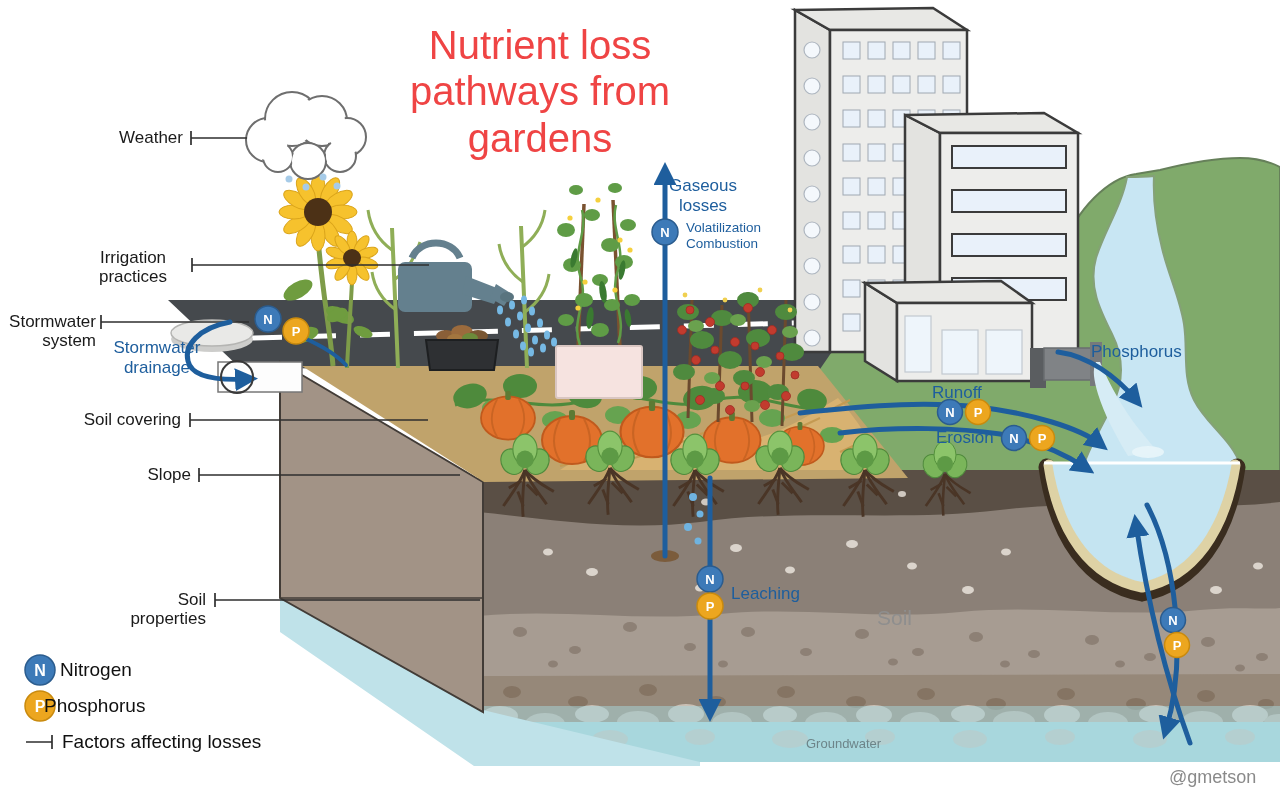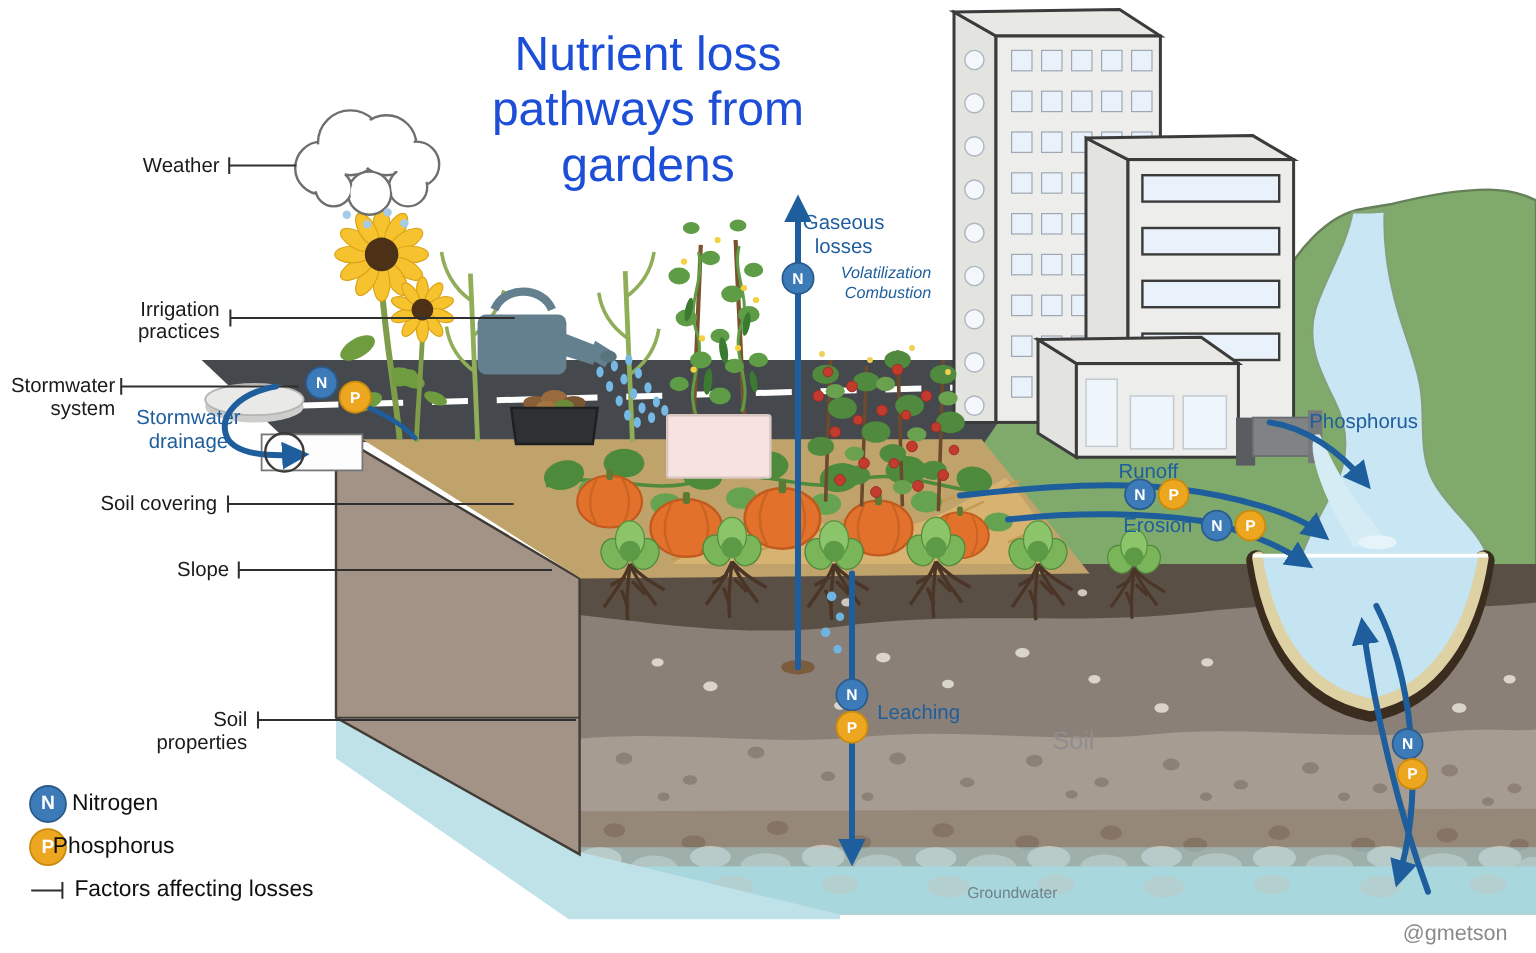--- a/index.html
+++ b/index.html
@@ -1,24 +1,24 @@
 <!DOCTYPE html>
 <html><head>
 <meta charset="utf-8">
 <style>
   html,body{margin:0;padding:0;background:#fff;}
   .stage{position:relative;width:1280px;height:794px;background:#ffffff;overflow:hidden;
          font-family:"Liberation Sans", sans-serif;}
   .stage svg{position:absolute;left:0;top:0;}
   .txt{position:absolute;white-space:nowrap;}
-  .title{font-size:40px;line-height:1.16;font-weight:500;color:#1d4ed8;text-align:center;white-space:normal;}
+  .title{font-size:40px;line-height:1.16;font-weight:500;color:#ef4444;text-align:center;white-space:normal;}
   .lbl{font-size:17px;line-height:19px;color:#1a1a1a;text-align:right;white-space:normal;}
   .blu{font-size:17px;line-height:20px;color:#1e5e9d;}
   .blu.center{text-align:center;white-space:normal;}
-  .ital{font-size:13.5px;line-height:16px;font-style:italic;color:#1e5e9d;text-align:right;white-space:normal;}
+  .ital{font-size:13.5px;line-height:16px;color:#1e5e9d;text-align:left;white-space:normal;}
   .zone{color:#8e8e8e;font-size:21px;}
   .gw{color:#6d8489;font-size:13px;}
   .attr{color:#8a8a8a;font-size:18px;}
   .leg{font-size:19px;color:#101010;}
   .bl{fill:#ffffff;font-weight:bold;font-size:13px;text-anchor:middle;dominant-baseline:central;
       font-family:"Liberation Sans",sans-serif;}
   .bl.lg{font-size:16px;}
 </style>
 </head>
 <body>
@@ -624,21 +624,21 @@
     <g>
           <circle cx="40" cy="706" r="15" fill="#eca61f" stroke="#c98a0e" stroke-width="1.5"></circle>
           <text class="bl lg" x="40" y="706">P</text>
         </g>
   </g>
 </svg>
 
 <div class="txt title" style="left:380px;top:22px;width:320px;">Nutrient loss pathways from gardens</div>
 
 <div class="txt lbl" style="left:83px;top:128px;width:100px;">Weather</div>
-<div class="txt lbl" style="left:83px;top:248px;width:100px;">Irrigation practices</div>
+<div class="txt lbl" style="left:83px;top:248px;width:100px;text-align:center;">Irrigation practices</div>
 <div class="txt lbl" style="left:-2px;top:312px;width:98px;">Stormwater system</div>
 <div class="txt lbl" style="left:81px;top:410px;width:100px;">Soil covering</div>
 <div class="txt lbl" style="left:91px;top:465px;width:100px;">Slope</div>
 <div class="txt lbl" style="left:106px;top:590px;width:100px;">Soil properties</div>
 
 <div class="txt blu center" style="left:110px;top:338px;width:94px;">Stormwater drainage</div>
 <div class="txt blu center" style="left:662px;top:176px;width:82px;">Gaseous losses</div>
 <div class="txt ital" style="left:686px;top:220px;width:90px;">
   <span style="display:block;">Volatilization</span>
   <span style="display:block;">Combustion</span>

